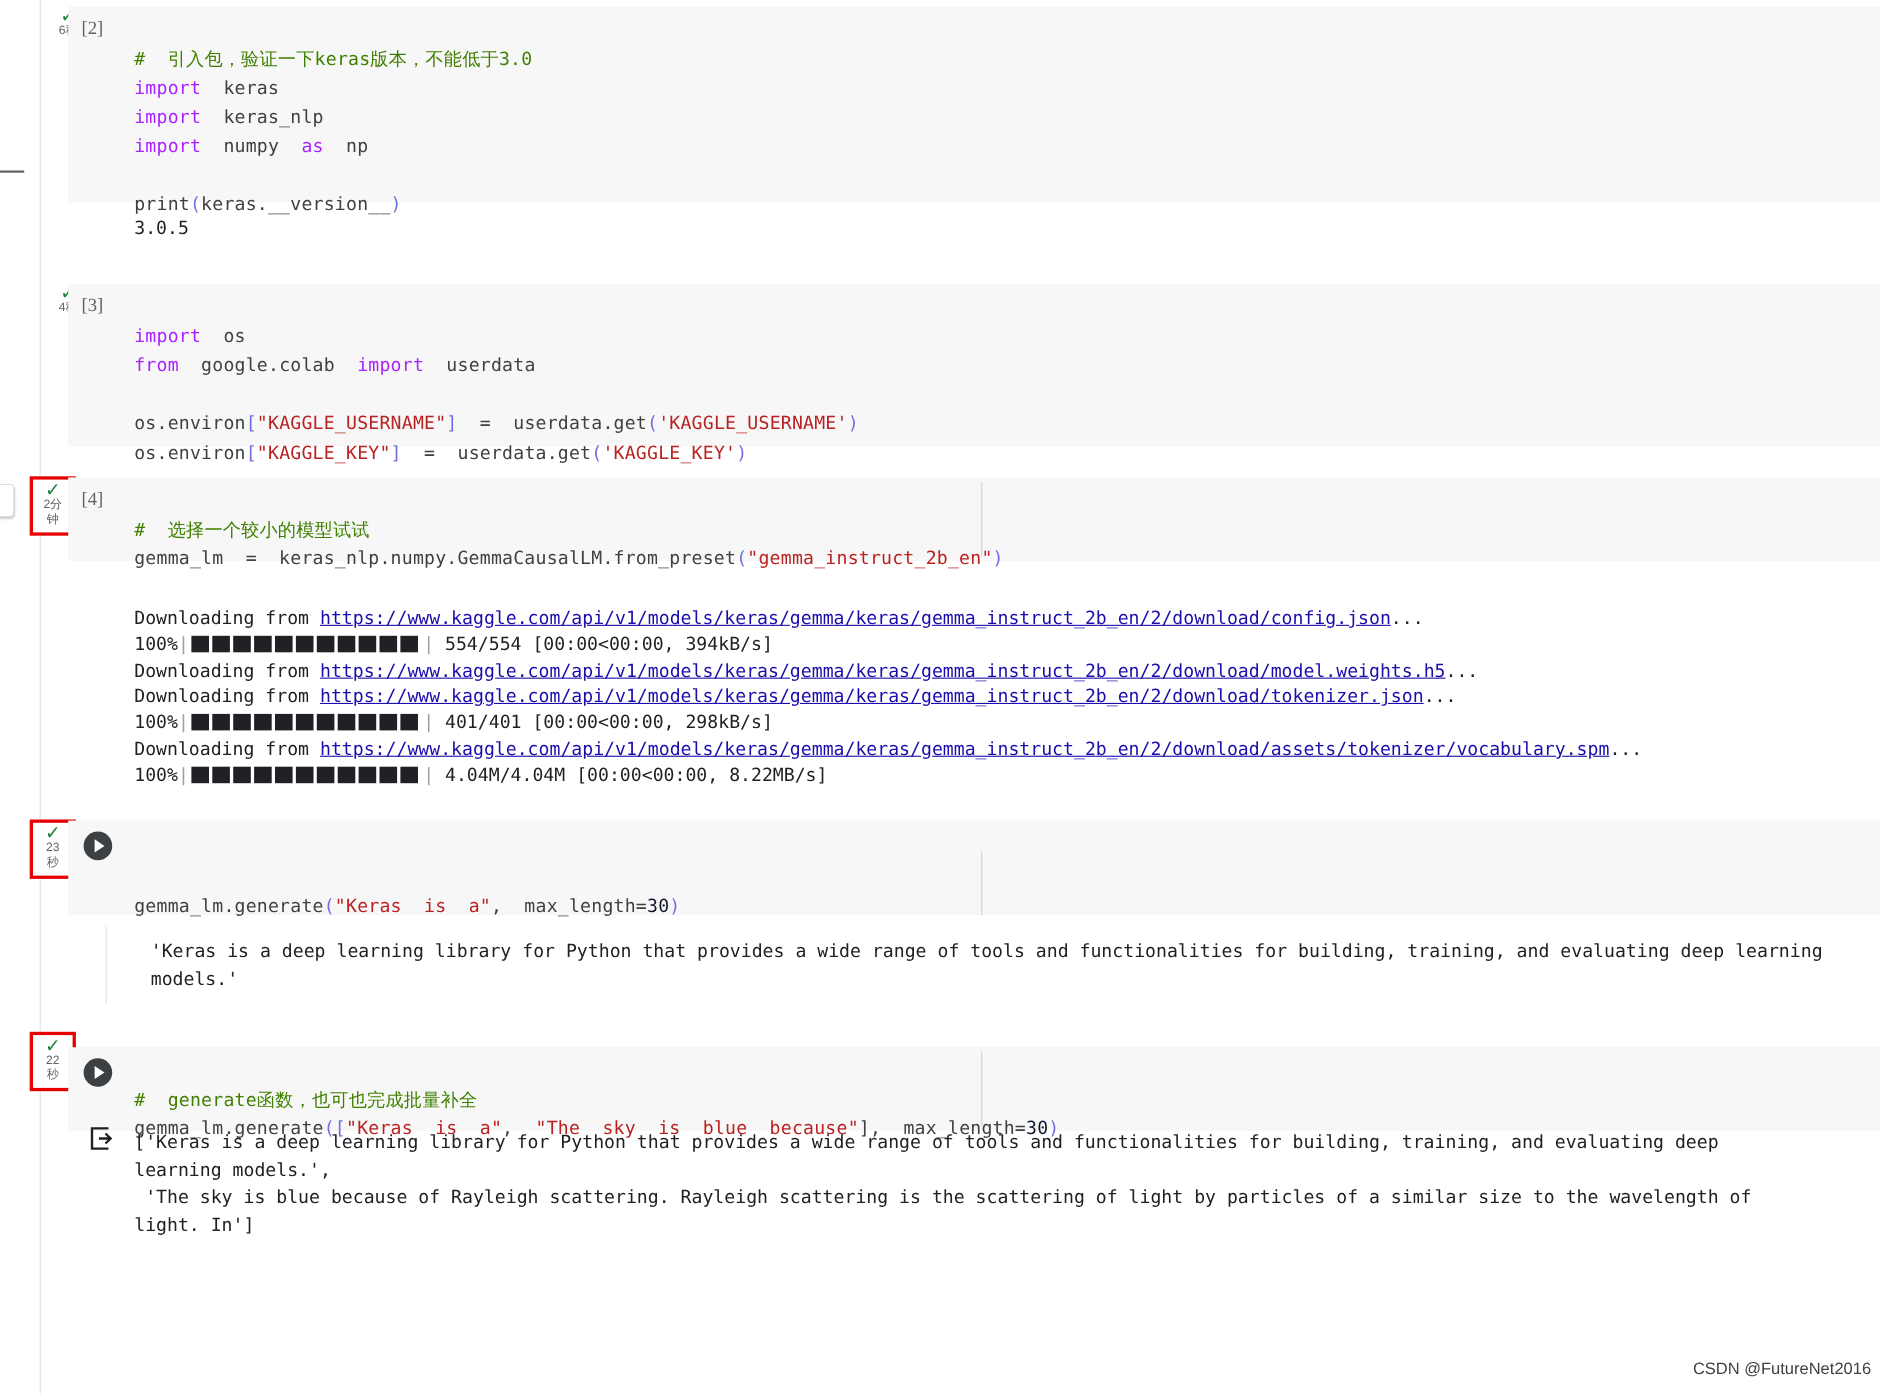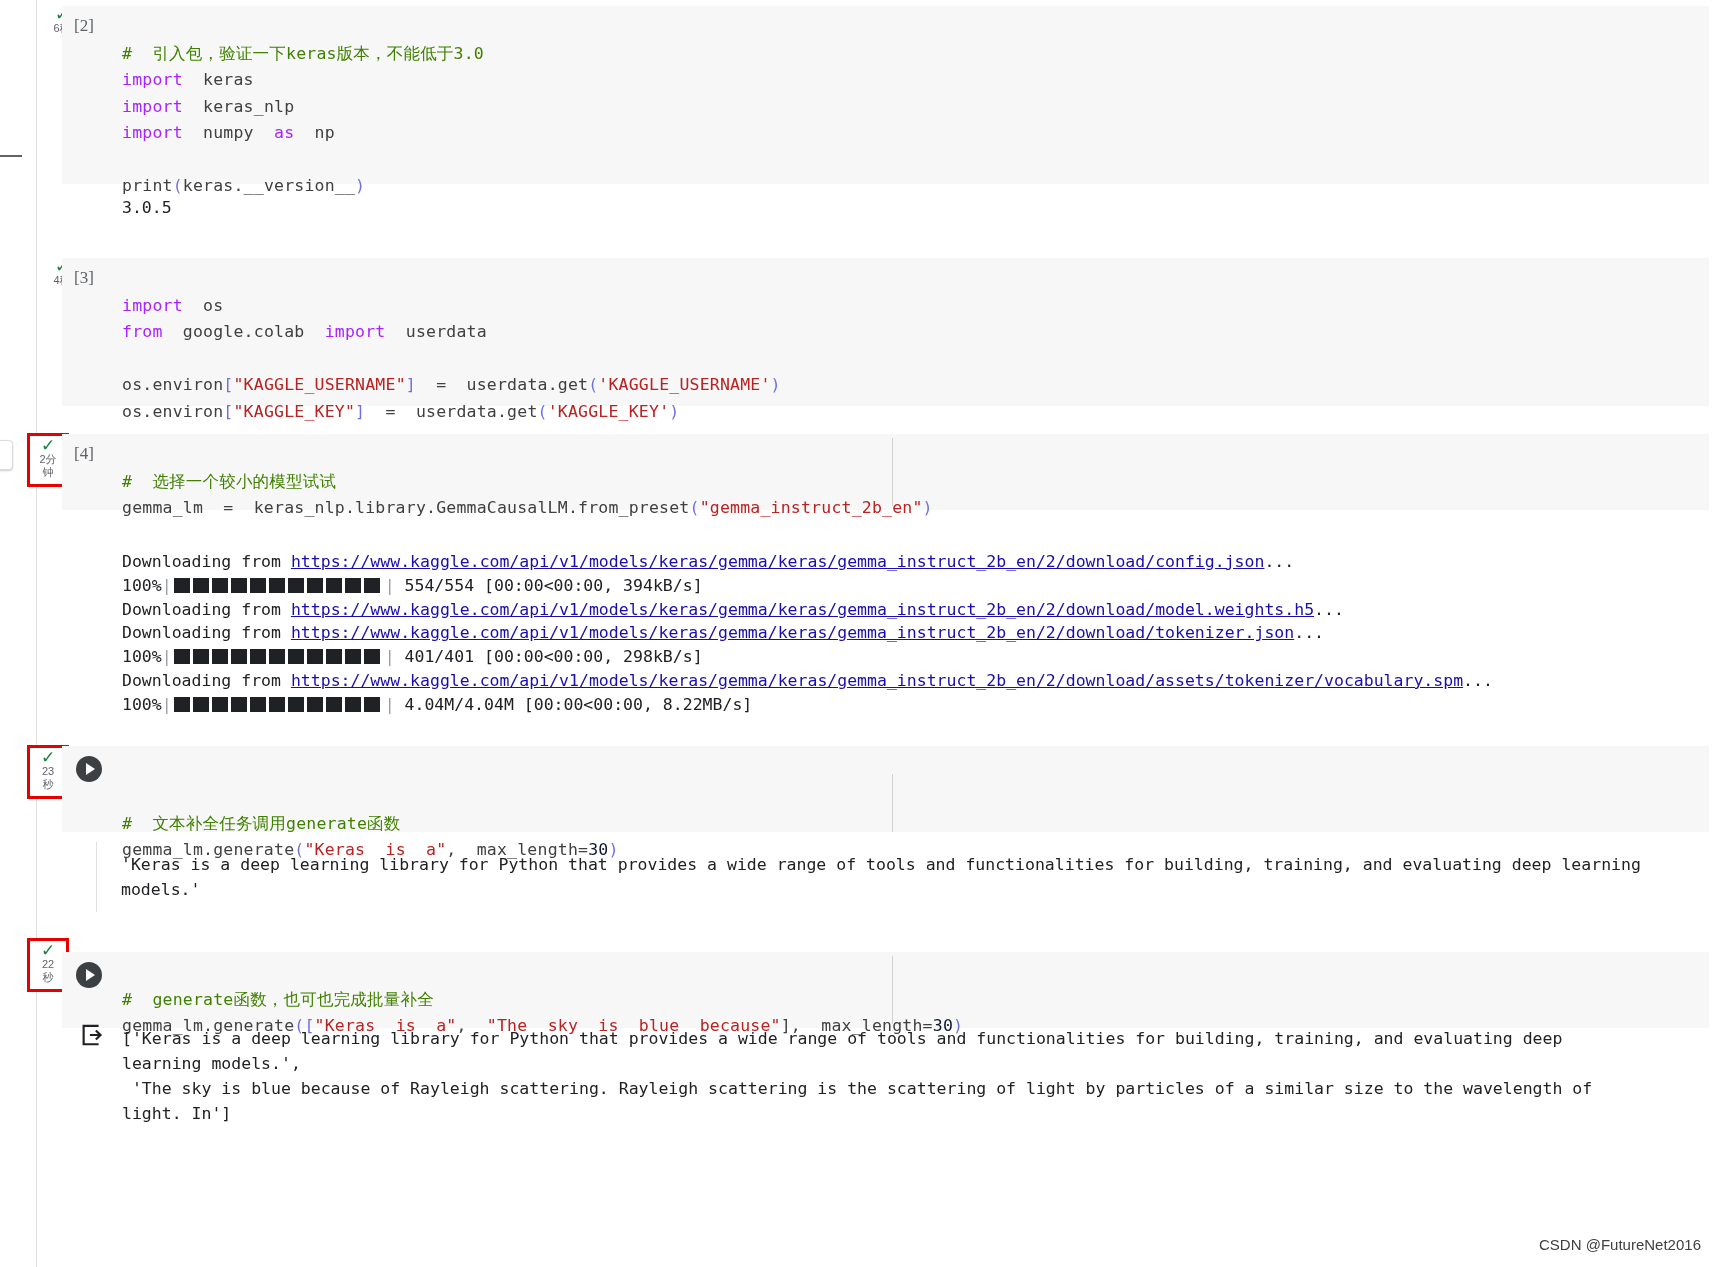--- a/index.html
+++ b/index.html
@@ -121,21 +121,21 @@
   .bar i {
     display:inline-block; width: 16px; height: 15px;
     background:#202124; margin-right: 3px; font-style:normal;
   }
   .pipe { color:#9aa0a6; }
 
   
   .result-box {
     position: absolute; left: 96px; right: 10px;
     border-left: 1px solid #e0e0e0;
-    padding: 10px 0 10px 24px;
+    padding: 10px 0 10px 40px;
     font-family: "DejaVu Sans Mono", "Liberation Mono", monospace;
     font-size: 16.5px; line-height: 25px; color: #202124;
     white-space: pre-wrap;
   }
 
   .out-arrow-icon {
     position: absolute; left: 78px; width: 24px; height: 24px;
   }
 
   
@@ -197,21 +197,21 @@
   <div class="cell" style="top:428px;">
     <div class="exec-gutter boxed" style="top:5px;">
       <span class="exec-check">✓</span>
       <span class="exec-time">2分</span>
       <span class="exec-time">钟</span>
     </div>
     <div class="code-body" style="top:6px; height:76px;">
       <span class="label-idx">[4]</span>
       <div class="v-split" style="left:830px; top:4px; height:68px;"></div>
       <div class="code-lines">
-<span class="ln"><span class="cmt">#  选择一个较小的模型试试</span></span><span class="ln"><span class="fn">gemma_lm  =  keras_nlp.library.GemmaCausalLM.from_preset</span><span class="punc">(</span><span class="str">"gemma_instruct_2b_en"</span><span class="punc">)</span></span>
+<span class="ln"><span class="cmt">#  选择一个较小的模型试试</span></span><span class="ln"><span class="fn">gemma_lm  =  keras_nlp.numpy.GemmaCausalLM.from_preset</span><span class="punc">(</span><span class="str">"gemma_instruct_2b_en"</span><span class="punc">)</span></span>
       </div>
     </div>
 
     <div class="dl-block" style="top:86px;">
 
       <span class="dl-line">
         <span>Downloading from </span><span class="dl-url">https://www.kaggle.com/api/v1/models/keras/gemma/keras/gemma_instruct_2b_en/2/download/config.json</span><span>...</span>
       </span>
       <span class="dl-line">
         <span>100%</span><span class="pipe">|</span><span class="bar"><i></i><i></i><i></i><i></i><i></i><i></i><i></i><i></i><i></i><i></i><i></i></span><span class="pipe">|</span> <span>554/554 [00:00&lt;00:00,  394kB/s]</span>
@@ -289,21 +289,21 @@
   <div class="cell" style="top:740px;">
     <div class="exec-gutter boxed" style="top:5px;">
       <span class="exec-check">✓</span>
       <span class="exec-time">23</span>
       <span class="exec-time">秒</span>
     </div>
     <div class="code-body withrun" style="top:6px; height:86px;">
       <div class="run-btn"></div>
       <div class="v-split" style="left:830px; top:28px; height:58px;"></div>
       <div class="code-lines" style="margin-top:30px;">
-<span class="ln"><span class="cmt">#  文本补全任务调用generate函数</span></span><span class="ln"><span class="fn">gemma_lm.generate</span><span class="punc">(</span><span class="str">"Keras  is  a"</span><span class="fn">,  max_length=</span><span class="num">30</span><span class="punc">)</span></span>
+<span class="ln"><span class="fn">gemma_lm.generate</span><span class="punc">(</span><span class="str">"Keras  is  a"</span><span class="fn">,  max_length=</span><span class="num">30</span><span class="punc">)</span></span>
       </div>
     </div>
     <div class="result-box" style="top:102px;">'Keras is a deep learning library for Python that provides a wide range of tools and functionalities for building, training, and evaluating deep learning models.'</div>
   </div>
 
   <div class="cell" style="top:932px;">
     <div class="exec-gutter boxed" style="top:6px;">
       <span class="exec-check">✓</span>
       <span class="exec-time">22</span>
       <span class="exec-time">秒</span>

